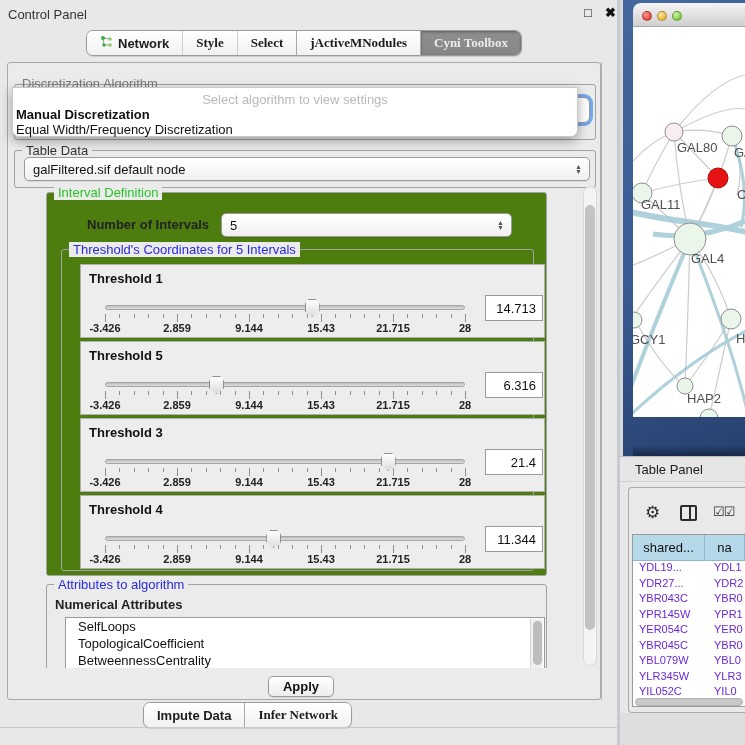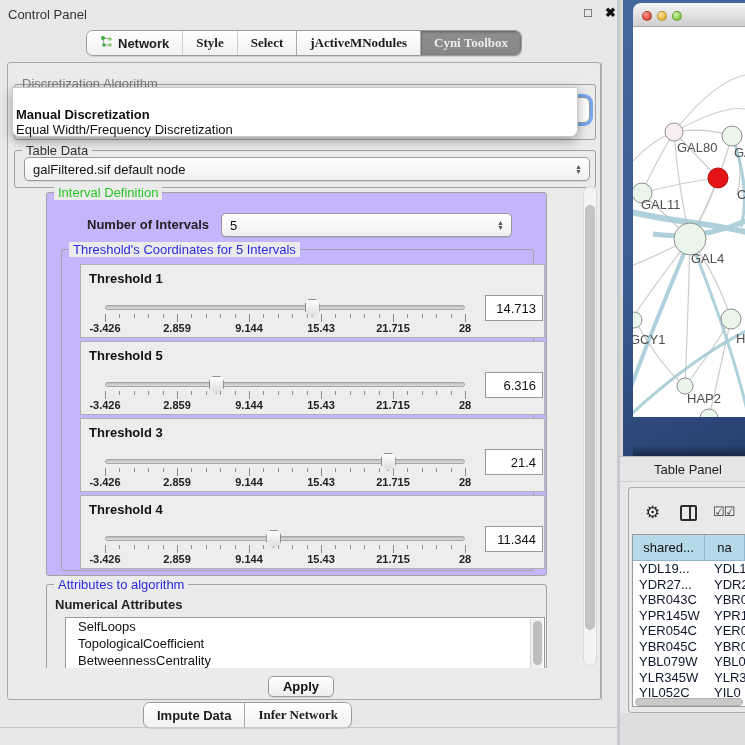--- a/index.html
+++ b/index.html
@@ -77,33 +77,33 @@
   #net-titlebar { left:633px; top:3px; width:112px; height:24px; background:linear-gradient(#f5f5f5,#cfcfcf); border-top-left-radius:8px; border-bottom:1px solid #a9a9a9; }
   .tl { position:absolute; top:8px; width:10px; height:10px; border-radius:50%; border:1px solid rgba(0,0,0,.25); }
   #tl-red { left:9px; background:radial-gradient(circle at 35% 30%, #ff9a92, #e2463d 70%); }
   #tl-yellow { left:24px; background:radial-gradient(circle at 35% 30%, #ffe9a8, #e8b335 70%); }
   #tl-green { left:39px; background:radial-gradient(circle at 35% 30%, #d2f5b0, #7ec83e 70%); }
   #net-canvas { left:633px; top:27px; width:112px; height:390px; background:#fff; overflow:hidden; }
   #net-bottom-shade { left:633px; top:445px; width:112px; height:11px; background:linear-gradient(rgba(0,0,0,0), rgba(10,20,40,.55)); }
 
   
   #table-panel-bar { left:620px; top:456px; width:125px; height:26px; background:#e6e6e6; border-top:1px solid #bcbcbc; border-bottom:1px solid #cfcfcf; }
-  #table-panel-title { left:635px; top:462px; font-size:13px; color:#222;margin-left:19px; }
+  #table-panel-title { left:635px; top:462px; font-size:13px; color:#222; }
   #table-outer { left:628px; top:487px; width:117px; height:226px; background:#e9e9e9; border:1px solid #ababab; border-radius:4px 0 0 4px; border-right:none; }
   #gear-icon { left:645px; top:502px; font-size:17px; color:#2d2d2d; }
   #cols-icon { left:680px; top:505px; width:17px; height:16px; border:2px solid #2d2d2d; border-radius:2px; }
   #cols-icon::after { content:""; position:absolute; left:50%; top:0; width:2px; height:100%; background:#2d2d2d; }
   #check-icons { left:713px; top:504px; font-size:13px; color:#2d2d2d; letter-spacing:-1px; }
   #data-table { left:632px; top:534px; width:113px; height:173px; background:#fff; border:1px solid #9a9a9a; border-right:none; overflow:hidden; }
   #tbl-header { position:absolute; left:0; top:0; width:100%; height:26px; display:flex; }
   .th { background:#b5d9e9; border-right:1px solid #8fb8cc; border-bottom:1px solid #8fb8cc; font-size:13px; color:#111; display:flex; align-items:center; justify-content:center; overflow:hidden; white-space:nowrap; }
   .th1 { width:77px; } .th2 { flex:1 0 40px; }
   #tbl-rows { position:absolute; left:0; top:26px; width:100%; height:136px; overflow:hidden; }
   .tr { display:flex; height:15.5px; }
-  .td { font-size:13px; color:#0f172a; white-space:nowrap; overflow:hidden; }
+  .td { font-size:11px; color:#6d28d9; white-space:nowrap; overflow:hidden; }
   .td1 { width:77px; padding-left:6px; } .td2 { flex:1; padding-left:4px; }
   #hscroll { position:absolute; left:2px; top:163px; width:108px; height:8px; border-radius:4px; background:#c9c9c9; border:1px solid #b2b2b2; }
   #below-table { left:620px; top:713px; width:125px; height:32px; background:#dedede; }
 
   svg text { font-family:"Liberation Sans", sans-serif; }
 </style>
 </head>
 <body>
 
 <div class="abs" id="titlebar">
@@ -141,35 +141,36 @@
     </div>
 </div>
 
 <div class="abs" id="main-panel"></div>
 
 <span class="abs" id="disc-label">Discretization Algorithm</span>
 <div class="abs groupbox" style="left:14px; top:84px; width:582px; height:56px;"></div>
 <div class="abs" id="hidden-combo"></div>
 
 <div class="abs" id="algo-popup">
+  <div id="algo-hint">Select algorithm to view settings</div>
   <div class="algo-opt" id="algo-opt-0">Manual Discretization</div>
   <div class="algo-opt" id="algo-opt-1">Equal Width/Frequency Discretization</div>
 </div>
 
 <div class="abs groupbox" style="left:14px; top:150px; width:582px; height:38px;">
   <span class="group-label" style="color:#333;">Table Data</span>
 </div>
 <div class="abs combo" style="left:24px; top:157px; width:566px; height:24px;">
   <span>galFiltered.sif default node</span>
   <span class="arrows">▲<br>▼</span>
 </div>
 
 <div class="abs" id="scroll-clip">
 
-  <div class="groupbox" style="left:38px; top:129px; width:501px; height:384px; background:#c4b5fd;">
+  <div class="groupbox" style="left:38px; top:129px; width:501px; height:384px; background:#4d7c0f;">
     <span class="group-label green">Interval Definition</span>
     <span style="position:absolute; left:40px; top:24px; font-size:13px; font-weight:bold;">Number of Intervals</span>
     <div class="combo" style="left:174px; top:20px; width:291px; height:24px;">
       <span>5</span>
       <span class="arrows">▲<br>▼</span>
     </div>
 
     <div class="groupbox" style="left:14px; top:56px; width:473px; height:322px;">
       <span class="group-label blue" style="background:#ebebeb;">Threshold's Coordinates for 5 Intervals</span>
       <div class="thr-panel" style="top:14px;">

